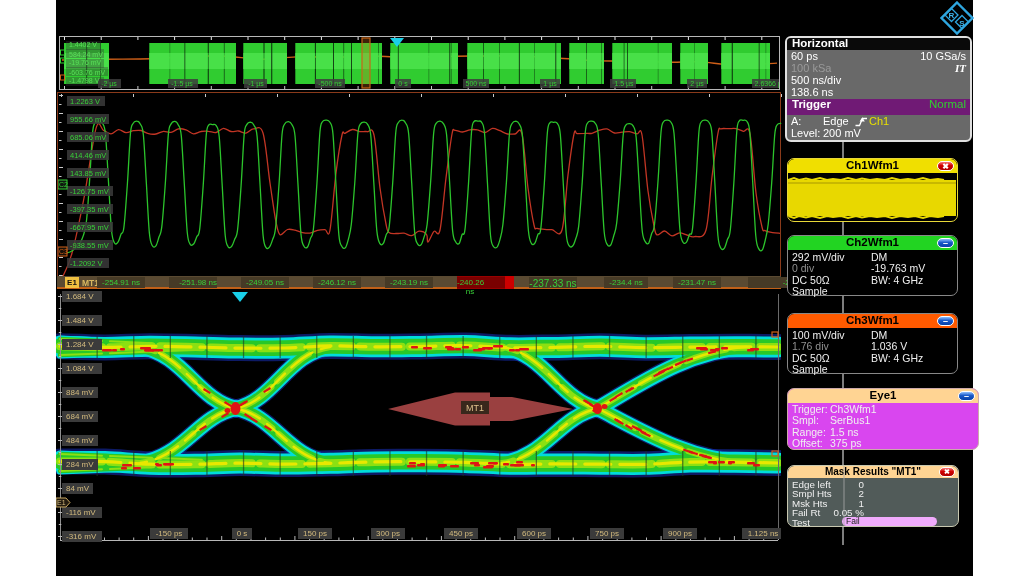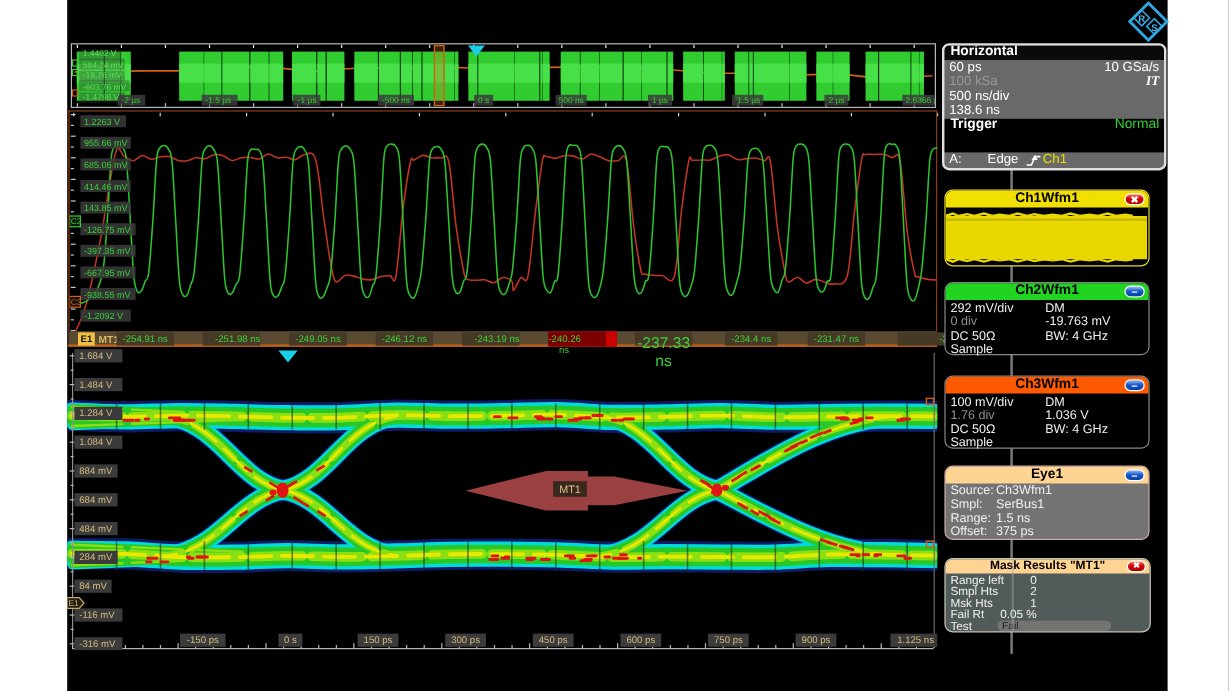--- a/index.html
+++ b/index.html
@@ -224,25 +224,25 @@
 <div style="position:absolute;left:448px;top:0px;width:9px;height:13px;background:#cc0000"></div>
 <div style="position:absolute;left:40px;top:1px;width:48px;height:11px;background:#463a26"></div>
       <div style="position:absolute;left:40px;top:2px;width:48px;text-align:center;font-size:8px;color:#38d038">-254.91 ns</div>
       <div style="position:absolute;left:112px;top:1px;width:48px;height:11px;background:#463a26"></div>
       <div style="position:absolute;left:112px;top:2px;width:48px;text-align:right;font-size:8px;color:#38d038">-251.98 ns</div>
       <div style="position:absolute;left:184px;top:1px;width:48px;height:11px;background:#463a26"></div>
       <div style="position:absolute;left:184px;top:2px;width:48px;text-align:center;font-size:8px;color:#38d038">-249.05 ns</div>
       <div style="position:absolute;left:256px;top:1px;width:48px;height:11px;background:#463a26"></div>
       <div style="position:absolute;left:256px;top:2px;width:48px;text-align:center;font-size:8px;color:#38d038">-246.12 ns</div>
       <div style="position:absolute;left:328px;top:1px;width:48px;height:11px;background:#463a26"></div>
-      <div style="position:absolute;left:328px;top:2px;width:48px;text-align:right;font-size:8px;color:#38d038">-243.19 ns</div>
+      <div style="position:absolute;left:328px;top:2px;width:48px;text-align:center;font-size:8px;color:#38d038">-243.19 ns</div>
       <div style="position:absolute;left:400px;top:1px;width:48px;height:11px;background:#7a0000"></div>
       <div style="position:absolute;left:400px;top:2px;width:26px;text-align:center;font-size:8px;color:#38d038">-240.26 ns</div>
       <div style="position:absolute;left:472px;top:1px;width:48px;height:11px;background:#463a26"></div>
-      <div style="position:absolute;left:472px;top:2px;width:48px;text-align:center;font-size:13px;color:#38d038">-237.33 ns</div>
+      <div style="position:absolute;left:472px;top:2px;width:48px;text-align:center;font-size:10px;color:#38d038">-237.33 ns</div>
       <div style="position:absolute;left:547px;top:1px;width:44px;height:11px;background:#463a26"></div>
       <div style="position:absolute;left:547px;top:2px;width:44px;text-align:center;font-size:8px;color:#38d038">-234.4 ns</div>
       <div style="position:absolute;left:616px;top:1px;width:48px;height:11px;background:#463a26"></div>
       <div style="position:absolute;left:616px;top:2px;width:48px;text-align:center;font-size:8px;color:#38d038">-231.47 ns</div>
       <div style="position:absolute;left:691px;top:1px;width:44px;height:11px;background:#463a26"></div>
       <div style="position:absolute;left:691px;top:2px;width:68px;text-align:right;font-size:8px;color:#38d038">-228.1 ns</div>
 </div>
 <div style="position:absolute;left:0px;top:290px;width:725px;height:252px">
       <svg width="725" height="252" style="position:absolute;left:0;top:0">
 <path d="M4.0 56.2 C11.5 56.4 34.0 57.3 49.0 57.4 C64.0 57.4 79.0 56.4 94.0 56.3 C109.0 56.3 124.0 56.7 139.0 57.0 C154.0 57.3 169.0 58.0 184.0 58.1 C199.0 58.3 214.0 58.3 229.0 58.0 C244.0 57.6 259.0 56.1 274.0 55.9 C289.0 55.7 304.0 56.7 319.0 56.8 C334.0 56.9 349.0 56.6 364.0 56.4 C379.0 56.2 394.0 55.4 409.0 55.6 C424.0 55.8 439.0 57.5 454.0 57.8 C469.0 58.1 484.0 57.6 499.0 57.4 C514.0 57.1 529.0 56.3 544.0 56.3 C559.0 56.4 574.0 57.5 589.0 57.7 C604.0 57.8 619.0 57.3 634.0 57.1 C649.0 57.0 664.3 56.8 679.0 56.8 C693.7 56.8 714.8 57.0 722.0 57.0" stroke="#1830b8" stroke-width="26" fill="none" opacity="0.55" stroke-linecap="round"></path>
@@ -585,21 +585,21 @@
 <div style="position:relative;height:12.3px;font-size:11px">
         <span style="position:absolute;left:4px;color:#9a9a9a">100 kSa</span>
         <span style="position:absolute;right:4px;color:#fff;font-weight:bold;font-style:italic;font-family:'Liberation Serif',serif">IT</span>
       </div>
 <div style="position:relative;height:12.3px;font-size:11px;color:#fff">
         <span style="position:absolute;left:4px">500 ns/div</span>
       </div>
 <div style="position:relative;height:12.6px;font-size:11px;color:#fff">
         <span style="position:absolute;left:4px">138.6 ns</span>
       </div>
-<div style="position:relative;height:28px;background:#000000;font-size:11.5px;line-height:11.5px">
+<div style="position:relative;height:16px;background:#701a75;font-size:11.5px;line-height:11.5px">
         <span style="position:absolute;left:5px;color:#fff;font-weight:bold">Trigger</span>
         <span style="position:absolute;right:4px;color:#30d030">Normal</span>
       </div>
 <div style="position:relative;height:12.3px;font-size:11px;color:#fff">
         <span style="position:absolute;left:4px">A:</span>
         <span style="position:absolute;left:36px">Edge</span>
 <svg width="13" height="11" style="position:absolute;left:68px;top:1px">
           <path d="M0.5 9.5 H4.5 L7.5 2.5 H12" stroke="#fff" stroke-width="1.3" fill="none"></path>
           <polygon points="4.6,5.4 9.8,5.4 7.3,1.2" fill="#fff"></polygon>
         </svg>
@@ -653,63 +653,63 @@
         <div style="position:relative;height:11.6px;font-size:10.5px">
           <span style="position:absolute;left:4px;color:#f0f0f0">DC 50Ω</span>
           <span style="position:absolute;left:83px;color:#f0f0f0">BW: 4 GHz</span>
         </div>
         <div style="position:relative;height:11.6px;font-size:10.5px">
           <span style="position:absolute;left:4px;color:#f0f0f0">Sample</span>
           <span style="position:absolute;left:83px;color:#f0f0f0"></span>
         </div>
       </div>
     </div>
-<div style="position:absolute;left:731px;top:388px;width:171px;height:62px;border:1px solid #caa;border-radius:7px;background:#737373">
+<div style="position:absolute;left:731px;top:388px;width:192px;height:62px;border:1px solid #caa;border-radius:7px;background:#d946ef">
 <div style="position:relative;height:13.5px;background:#ffd493;border-radius:6px 6px 0 0;text-align:center;font-size:11.5px;font-weight:bold;color:#000;line-height:13px">Eye1<span style="position:absolute;right:3px;top:1.5px;width:17px;height:10.5px;border-radius:5px;background:linear-gradient(#90c0ff,#1858c8 45%,#0840a8);border:1px solid #fff;color:#fff;font-size:9px;font-weight:bold;text-align:center;line-height:8px">–</span></div>
 <div style="padding-top:0px">
         <div style="position:relative;height:11.6px;font-size:10.5px">
-          <span style="position:absolute;left:4px;color:#f0f0f0">Source:</span>
+          <span style="position:absolute;left:4px;color:#f0f0f0">Trigger:</span>
           <span style="position:absolute;left:42px;color:#f0f0f0">Ch3Wfm1</span>
         </div>
         <div style="position:relative;height:11.6px;font-size:10.5px">
           <span style="position:absolute;left:4px;color:#f0f0f0">Smpl:</span>
           <span style="position:absolute;left:42px;color:#f0f0f0">SerBus1</span>
         </div>
         <div style="position:relative;height:11.6px;font-size:10.5px">
           <span style="position:absolute;left:4px;color:#f0f0f0">Range:</span>
           <span style="position:absolute;left:42px;color:#f0f0f0">1.5 ns</span>
         </div>
         <div style="position:relative;height:11.6px;font-size:10.5px">
           <span style="position:absolute;left:4px;color:#f0f0f0">Offset:</span>
           <span style="position:absolute;left:42px;color:#f0f0f0">375 ps</span>
         </div>
       </div>
     </div>
 <div style="position:absolute;left:731px;top:465px;width:172px;height:62px;border:1px solid #c8c8b0;border-radius:7px;background:#515b59;overflow:hidden">
 <div style="position:relative;height:11.5px;background:#ffd493;border-radius:6px 6px 0 0;text-align:center;font-size:10px;font-weight:bold;color:#000;line-height:11px">Mask Results "MT1"<span style="position:absolute;right:3px;top:1px;width:16px;height:9.5px;border-radius:5px;background:linear-gradient(#f87878,#d00000 45%,#b00000);border:1px solid #fff;color:#fff;font-size:7px;font-weight:bold;text-align:center;line-height:8px">✖</span></div>
 <div style="padding-top:1px">
         <div style="position:relative;height:9.5px;font-size:9.8px">
-          <span style="position:absolute;left:4px;color:#f0f0f0">Range left</span>
+          <span style="position:absolute;left:4px;color:#f0f0f0">Edge left</span>
           <span style="position:absolute;right:94px;color:#f0f0f0">0</span>
         </div>
         <div style="position:relative;height:9.5px;font-size:9.8px">
           <span style="position:absolute;left:4px;color:#f0f0f0">Smpl Hts</span>
           <span style="position:absolute;right:94px;color:#f0f0f0">2</span>
         </div>
         <div style="position:relative;height:9.5px;font-size:9.8px">
           <span style="position:absolute;left:4px;color:#f0f0f0">Msk Hts</span>
           <span style="position:absolute;right:94px;color:#f0f0f0">1</span>
         </div>
         <div style="position:relative;height:9.5px;font-size:9.8px">
           <span style="position:absolute;left:4px;color:#f0f0f0">Fail Rt</span>
           <span style="position:absolute;right:94px;color:#f0f0f0">0.05 %</span>
         </div>
 <div style="position:relative;height:9.5px;font-size:9.8px">
           <span style="position:absolute;left:4px;color:#f0f0f0">Test</span>
-<span style="position:absolute;left:43px;top:0;width:95px;height:9.5px;background:#737373;border-radius:5px;color:#222;font-size:8.5px;padding-left:4px;line-height:9.5px">Fail</span>
+<span style="position:absolute;left:54px;top:0;width:95px;height:9.5px;background:#f0abfc;border-radius:5px;color:#222;font-size:8.5px;padding-left:4px;line-height:9.5px">Fail</span>
         </div>
 </div>
 <div style="position:absolute;left:55px;top:0;width:2px;height:62px;background:rgba(170,170,170,0.4)"></div>
     </div>
 <svg width="36" height="34" style="position:absolute;left:884px;top:1px">
 <g stroke="#2ea6e0" fill="none">
 <path d="M17 1.5 L32.5 17 L17 32.5 L1.5 17 Z" stroke-width="2.4"></path>
 <path d="M11.5 7.5 L18 14 L11.5 20.5 L5 14 Z" stroke-width="1.3"></path>
 <path d="M22 14.5 L28.5 21 L22 27.5 L15.5 21 Z" stroke-width="1.3"></path>
 </g>

